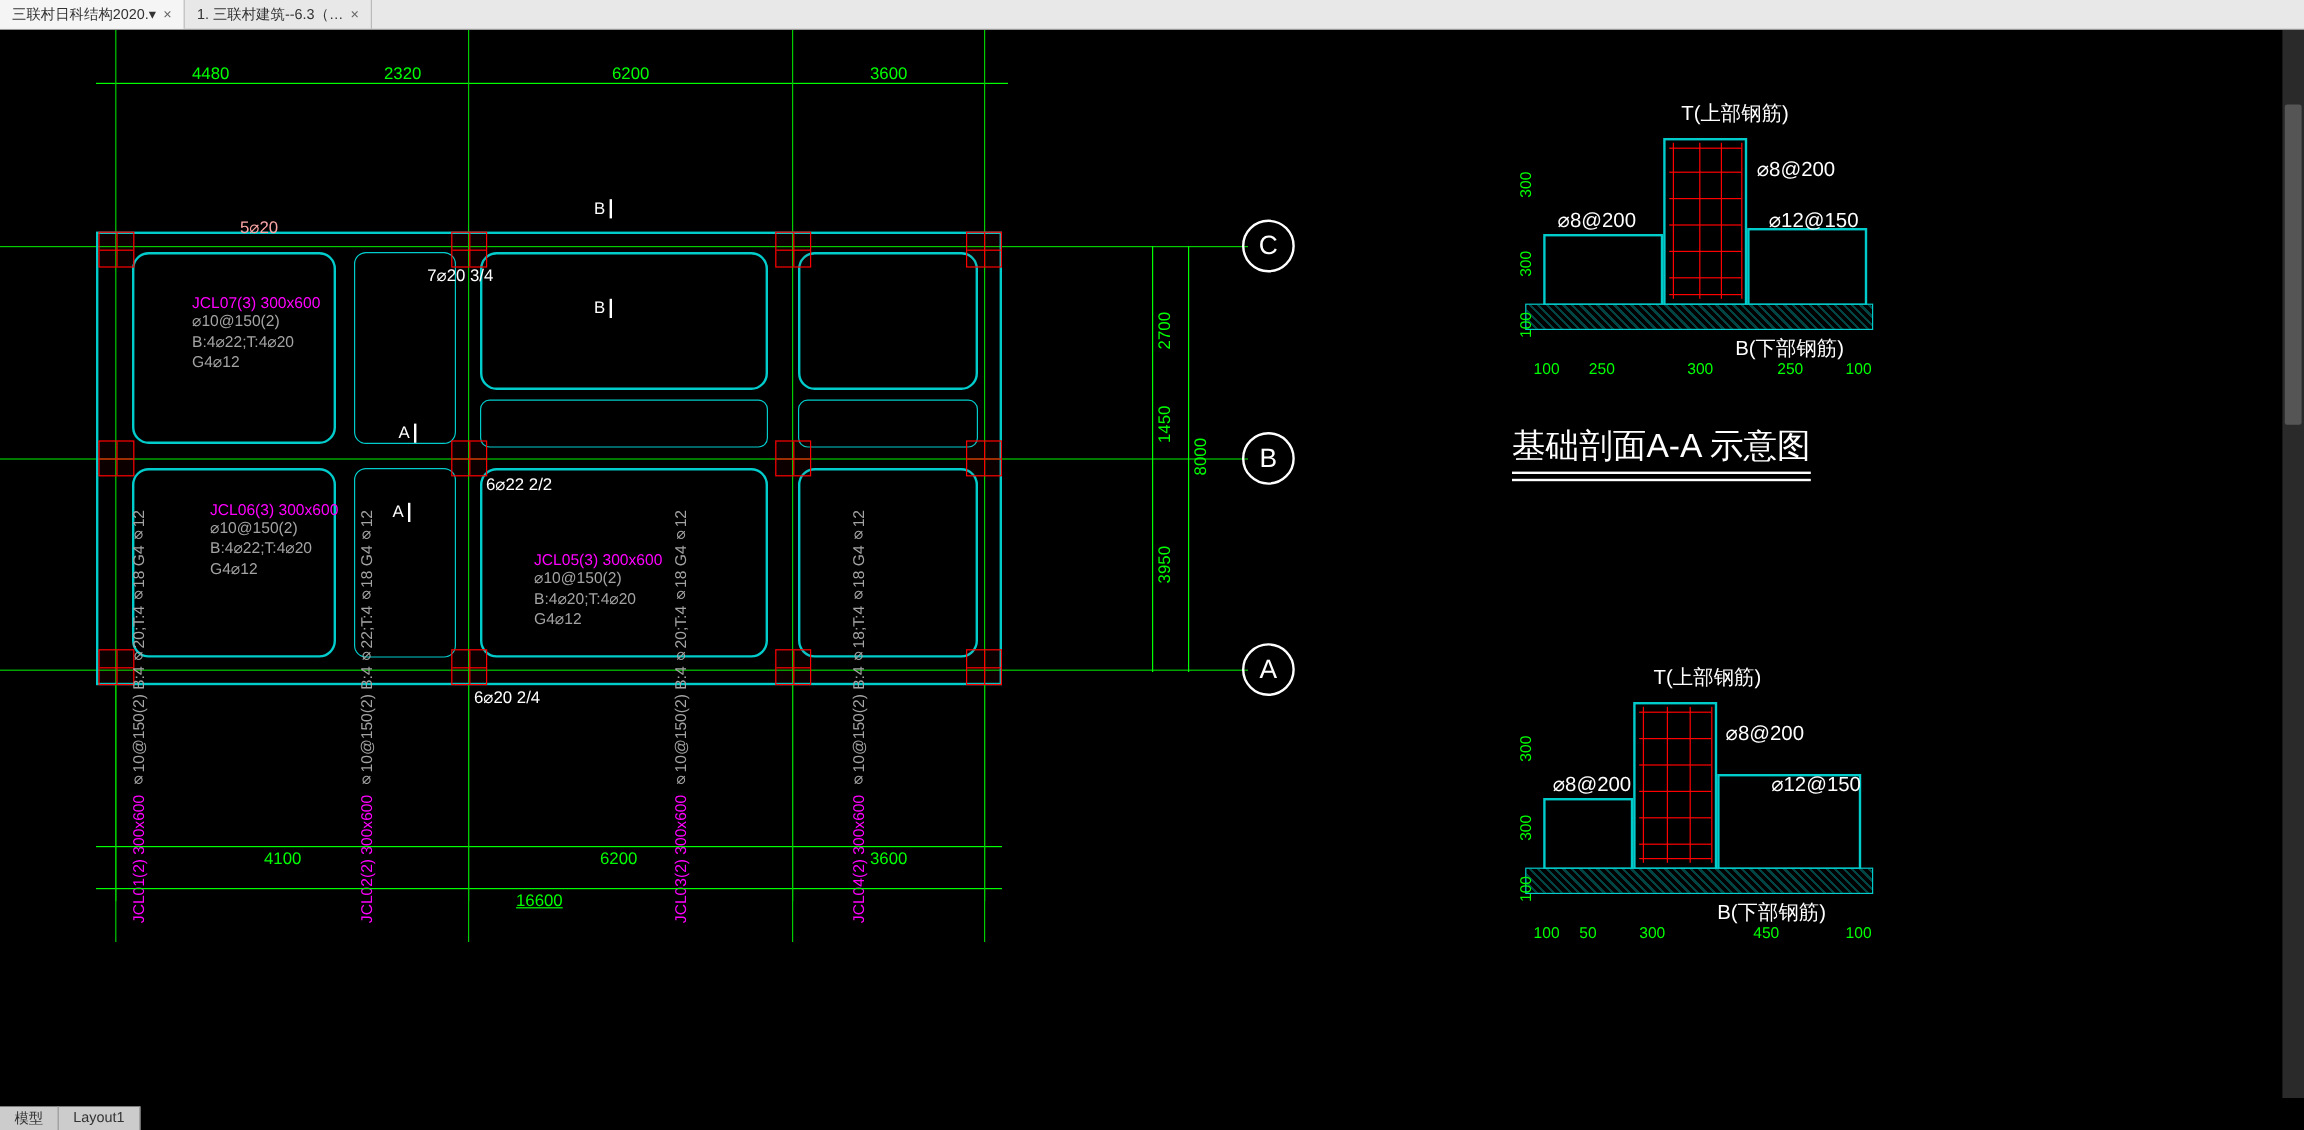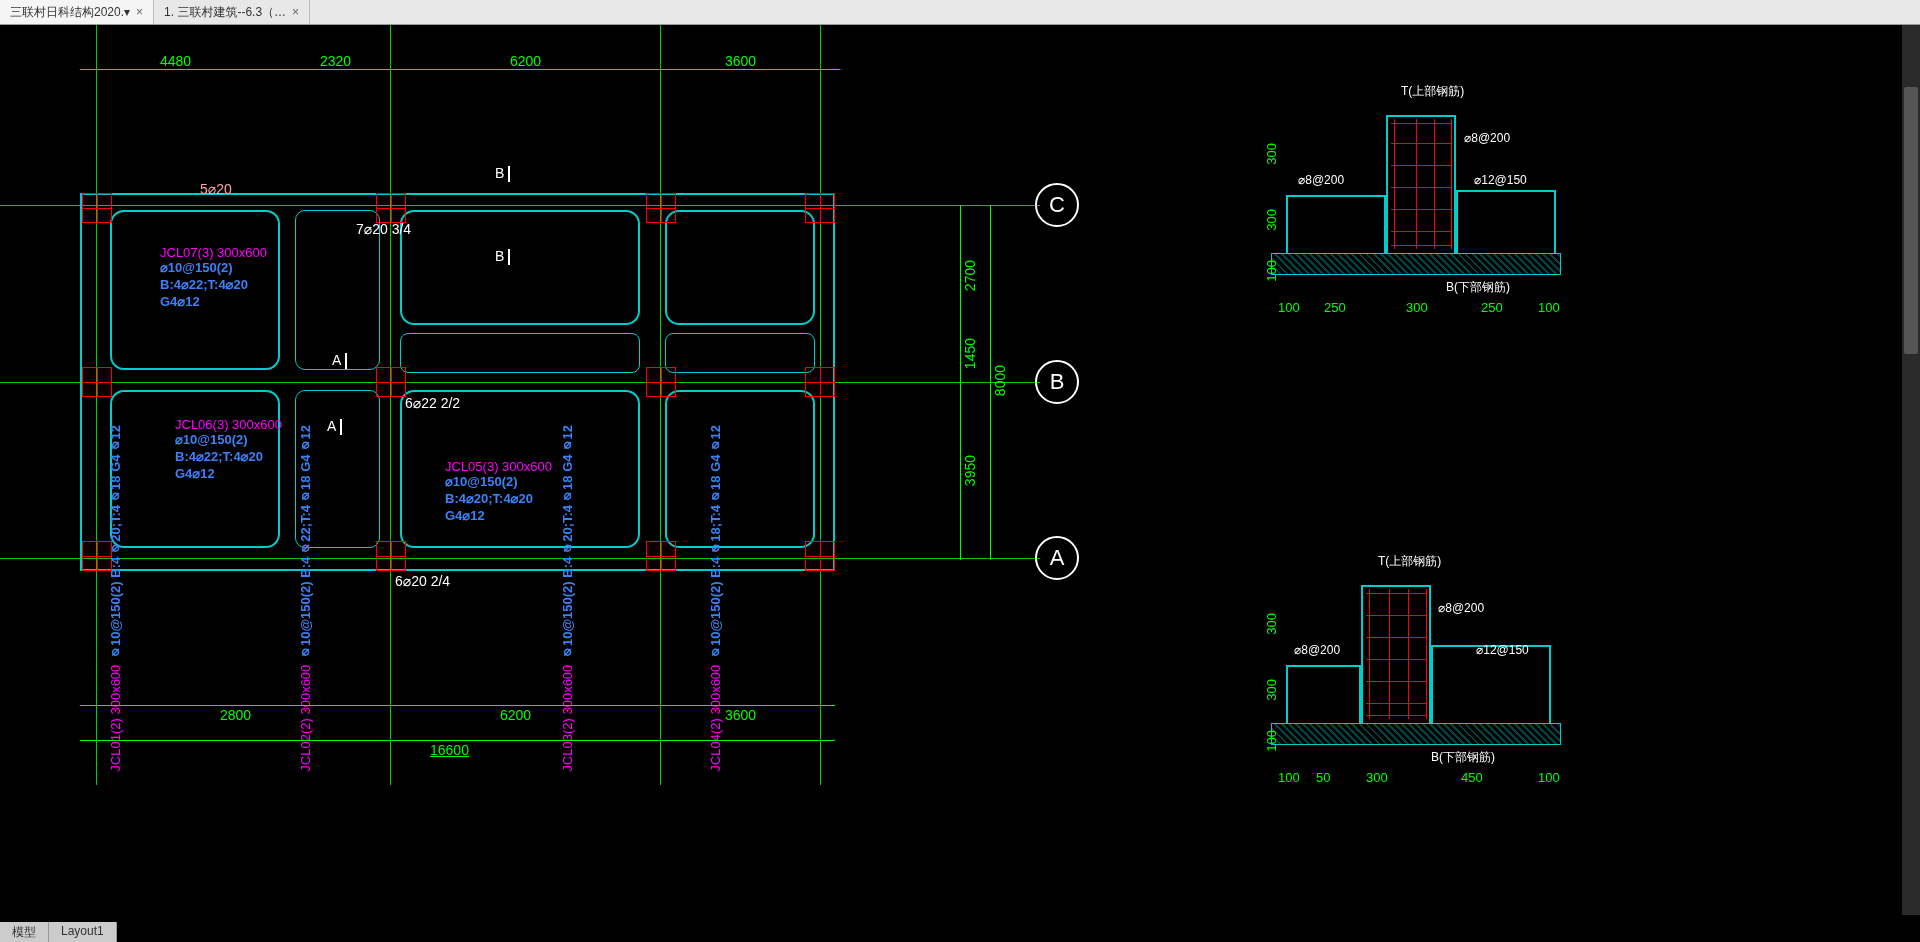--- a/index.html
+++ b/index.html
@@ -80,33 +80,33 @@
   position: absolute;
   width: 44px; height: 44px;
   border: 2px solid #fff;
   border-radius: 50%;
   color: #fff; font-size: 22px;
   text-align: center; line-height: 40px;
 }
 
 .jcl { position: absolute; font-size: 13px; white-space: nowrap; }
 .jcl .t { color: #f0f; }
-.jcl .s { color: #3b82f6; display: block; line-height: 1.3; font-weight: bold; }
+.jcl .s { color: #a3a3a3; display: block; line-height: 1.3; }
 .jcl.vert { writing-mode: vertical-rl; transform: rotate(180deg); }
 .jcl.vert .s { display: inline; }
 
 .sec-marker { position: absolute; color: #fff; font-size: 14px; }
 .sec-marker .flag { display:inline-block; width:2px; height:16px; background:#fff; margin-left:4px; vertical-align:middle;}
 
 .detail { position: absolute; }
 .detail .outer { position:absolute; border:2px solid #0cc; }
 .rebar-h { position:absolute; height:1px; background:#f00; }
 .rebar-v { position:absolute; width:1px; background:#f00; }
 .hatch { position:absolute; background: repeating-linear-gradient(45deg,#044,#044 2px,#000 2px,#000 5px); border:1px solid #0cc;}
-.detail-label { position:absolute; color:#fff; font-size:12px; white-space:nowrap;}
+.detail-label { position:absolute; color:#fff; font-size:17px; white-space:nowrap;}
 .dim-g { position:absolute; color:#0f0; font-size:13px; white-space:nowrap;}
 .dim-gv { writing-mode: vertical-rl; transform: rotate(180deg); }
 .section-title {
   position:absolute;
   color:#fff; font-size:28px;
   border-bottom:2px solid #fff;
   padding-bottom:4px;
   white-space: nowrap;
 }
 .section-title::after {
@@ -230,21 +230,21 @@
   <div class="dim dim-v" style="left:962px;top:313px;">1450</div>
   <div class="dim dim-v" style="left:962px;top:430px;">3950</div>
   <div class="dim dim-v" style="left:992px;top:340px;">8000</div>
 
   <div class="bubble" style="left:1035px;top:158px;">C</div>
   <div class="bubble" style="left:1035px;top:335px;">B</div>
   <div class="bubble" style="left:1035px;top:511px;">A</div>
 
   <div class="dim-line" style="left:80px;top:680px;width:755px;height:1px;"></div>
   <div class="dim-line" style="left:80px;top:715px;width:755px;height:1px;"></div>
-  <div class="dim" style="left:220px;top:682px;">2800</div>
+  <div class="dim" style="left:220px;top:682px;">4100</div>
   <div class="dim" style="left:500px;top:682px;">6200</div>
   <div class="dim" style="left:725px;top:682px;">3600</div>
   <div class="dim" style="left:430px;top:717px;text-decoration:underline;">16600</div>
 
   <div class="guide-v" style="left:96px;top:546px;height:180px;"></div>
   <div class="guide-v" style="left:390px;top:546px;height:180px;"></div>
   <div class="guide-v" style="left:660px;top:546px;height:180px;"></div>
   <div class="guide-v" style="left:820px;top:546px;height:180px;"></div>
 
   <div class="detail" style="left:1266px;top:50px;width:300px;height:300px;">
@@ -271,20 +271,21 @@
     <div class="detail-label" style="left:208px;top:98px;">⌀12@150</div>
     <div class="dim-g dim-gv" style="left:-2px;top:68px;">300</div>
     <div class="dim-g dim-gv" style="left:-2px;top:134px;">300</div>
     <div class="dim-g dim-gv" style="left:-2px;top:185px;">100</div>
     <div class="dim-g" style="left:12px;top:225px;">100</div>
     <div class="dim-g" style="left:58px;top:225px;">250</div>
     <div class="dim-g" style="left:140px;top:225px;">300</div>
     <div class="dim-g" style="left:215px;top:225px;">250</div>
     <div class="dim-g" style="left:272px;top:225px;">100</div>
   </div>
+  <div class="section-title" style="left:1260px;top:328px;">基础剖面A-A 示意图</div>
 
   <div class="detail" style="left:1266px;top:520px;width:300px;height:260px;">
     <div class="outer" style="left:95px;top:40px;width:70px;height:140px;"></div>
     <div class="outer" style="left:20px;top:120px;width:75px;height:60px;"></div>
     <div class="outer" style="left:165px;top:100px;width:120px;height:80px;"></div>
     <div class="hatch" style="left:5px;top:178px;width:290px;height:22px;"></div>
     <div class="rebar-h" style="left:100px;top:48px;width:60px;"></div>
     <div class="rebar-h" style="left:100px;top:70px;width:60px;"></div>
     <div class="rebar-h" style="left:100px;top:92px;width:60px;"></div>
     <div class="rebar-h" style="left:100px;top:114px;width:60px;"></div>

